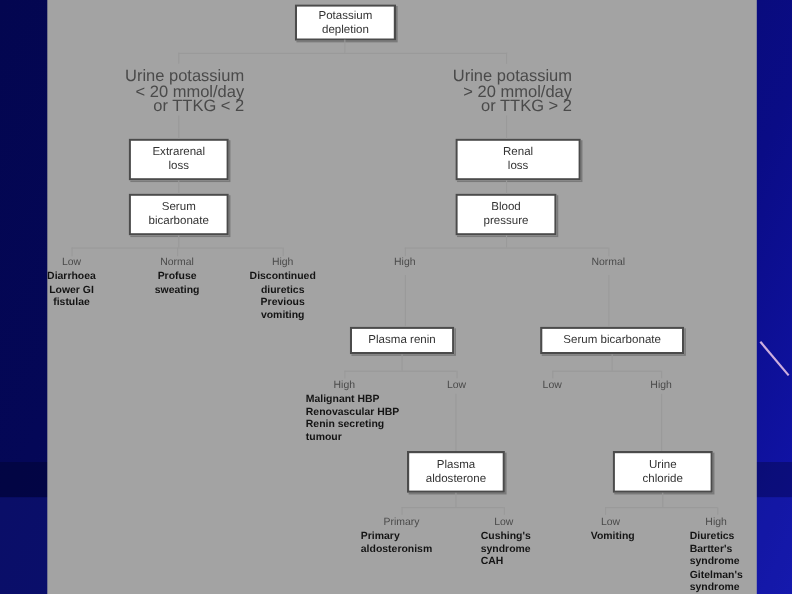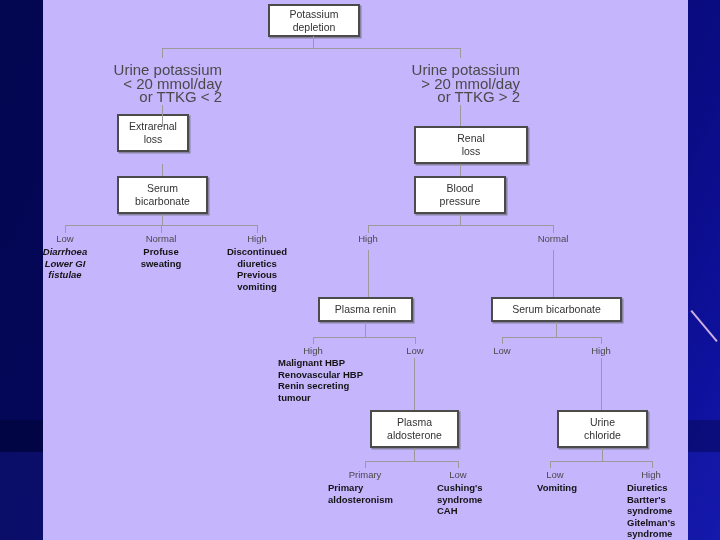--- a/index.html
+++ b/index.html
@@ -7,21 +7,21 @@
   body {
     font-family:"Liberation Sans", sans-serif;
     background:linear-gradient(115deg,#030650 0%,#05085e 45%,#0a0c86 78%,#1215ae 100%);
     position:relative;
   }
   .bg-shade { position:absolute; pointer-events:none; }
   .accent-line { position:absolute; left:692px; top:310px; width:40px; height:2px;
     background:#cdaede; transform:rotate(50deg); transform-origin:left top; }
   #panel {
     position:absolute; left:43px; top:0; width:645px; height:540px;
-    background:#c4b5fd; overflow:hidden;
+    background:#a3a3a3; overflow:hidden;
   }
   .box {
     position:absolute; background:#fff; border:2px solid #4b4b4b;
     box-shadow:1.5px 1.5px 0 rgba(90,90,90,0.55);
     display:flex; align-items:center; justify-content:center;
     text-align:center; font-size:10.5px; line-height:13px; color:#333;
     white-space:pre-line;
   }
   .cond {
     position:absolute; text-align:right; font-size:15px; line-height:13.5px;
@@ -42,21 +42,21 @@
 <body>
 
 <div class="bg-shade" style="left:0;top:420px;width:720px;height:32px;background:rgba(0,0,20,0.28);"></div>
 <div class="bg-shade" style="left:0;top:452px;width:720px;height:88px;background:rgba(30,40,170,0.22);"></div>
 <div class="accent-line"></div>
 
 <div id="panel">
 
   <div class="box" style="left:225px;top:4px;width:92px;height:33px;">Potassium
 depletion</div>
-  <div class="box" style="left:74px;top:114px;width:72px;height:38px;">Extrarenal
+  <div class="box" style="left:74px;top:126px;width:91px;height:38px;">Extrarenal
 loss</div>
   <div class="box" style="left:74px;top:176px;width:91px;height:38px;">Serum
 bicarbonate</div>
   <div class="box" style="left:371px;top:126px;width:114px;height:38px;">Renal
 loss</div>
   <div class="box" style="left:371px;top:176px;width:92px;height:38px;">Blood
 pressure</div>
   <div class="box" style="left:275px;top:297px;width:95px;height:25px;">Plasma renin</div>
   <div class="box" style="left:448px;top:297px;width:131px;height:25px;">Serum bicarbonate</div>
   <div class="box" style="left:327px;top:410px;width:89px;height:38px;">Plasma
@@ -122,21 +122,21 @@
   <div class="lbl" style="left:480px;top:233px;width:60px;">Normal</div>
   <div class="lbl" style="left:245px;top:345px;width:50px;">High</div>
   <div class="lbl" style="left:347px;top:345px;width:50px;">Low</div>
   <div class="lbl" style="left:434px;top:345px;width:50px;">Low</div>
   <div class="lbl" style="left:533px;top:345px;width:50px;">High</div>
   <div class="lbl" style="left:287px;top:469px;width:70px;">Primary</div>
   <div class="lbl" style="left:390px;top:469px;width:50px;">Low</div>
   <div class="lbl" style="left:487px;top:469px;width:50px;">Low</div>
   <div class="lbl" style="left:583px;top:469px;width:50px;">High</div>
 
-  <div class="dx" style="left:-9px;top:246px;width:62px;font-style:italic;">Diarrhoea
+  <div class="dx" style="left:-9px;top:246px;width:62px;">Diarrhoea
 Lower GI
 fistulae</div>
   <div class="dx" style="left:73px;top:246px;width:90px;">Profuse
 sweating</div>
   <div class="dx" style="left:164px;top:246px;width:100px;">Discontinued
 diuretics
 Previous
 vomiting</div>
   <div class="dx left" style="left:235px;top:357px;width:105px;">Malignant HBP
 Renovascular HBP

